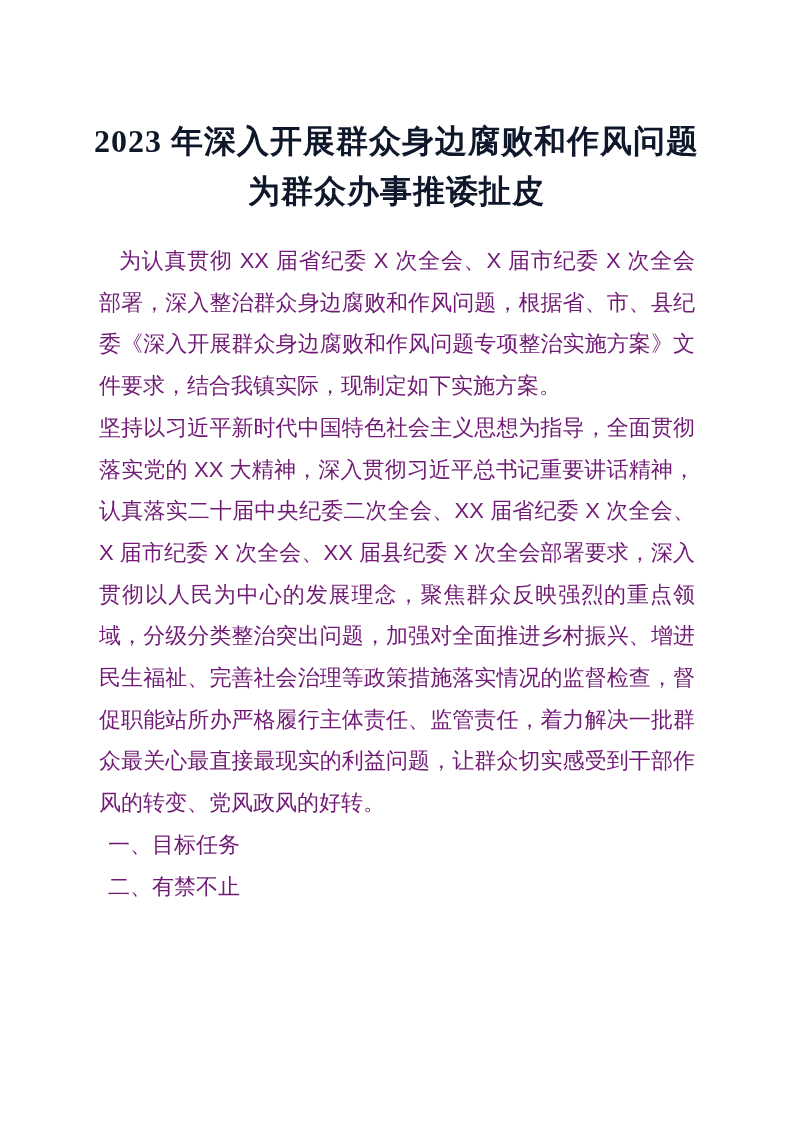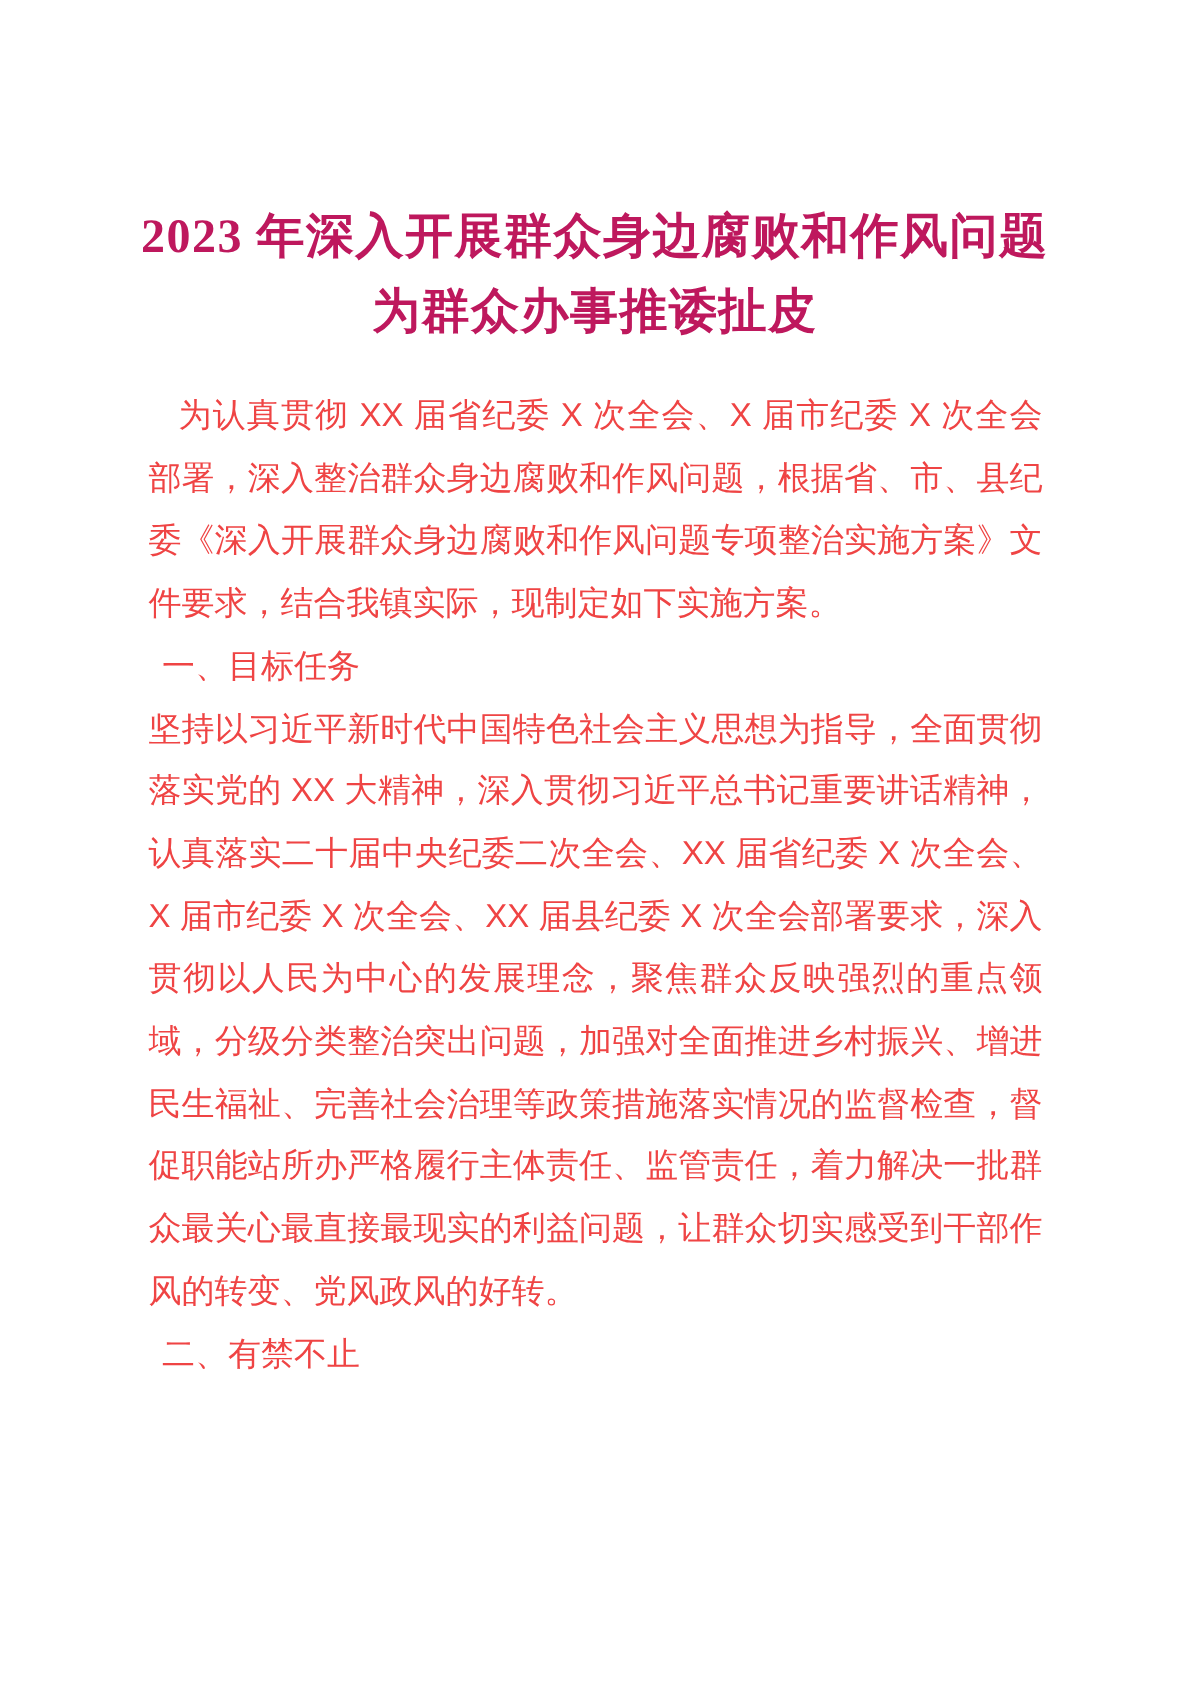--- a/index.html
+++ b/index.html
@@ -10,41 +10,41 @@
   .page {
     position: relative;
     width: 793px;
     height: 1122px;
     background: #ffffff;
     color: #000000;
     overflow: hidden;
     font-family: "Liberation Sans", sans-serif;
   }
   .doc-title {
-    margin: 16px;
+    margin: 0;
     padding-top: 116px;
     text-align: center;
     font-family: "Liberation Serif", serif;
     font-weight: bold;
     font-size: 32px;
     line-height: 50px;
     letter-spacing: 1px;
-    color: #be185d;
+    color: #0f172a;
   }
   .doc-title .title-line {
     display: block;
   }
   .doc-body {
     margin-top: 24px;
     margin-left: 99px;
     width: 596px;
     font-family: "Liberation Sans", sans-serif;
     font-size: 22px;
     line-height: 41.7px;
-    color: #ef4444;
+    color: #701a75;
   }
   .para {
     margin: 0;
     padding: 0;
     text-align: justify;
     text-justify: inter-character;
     word-break: break-all;
   }
   .para-body-indent { text-indent: 20px; }
   .para-heading     { text-indent: 9px; }
@@ -54,17 +54,17 @@
 </head>
 <body>
 
 <div class="page">
   <h1 class="doc-title">
     <span class="title-line">2023 年深入开展群众身边腐败和作风问题</span>
     <span class="title-line">为群众办事推诿扯皮</span>
   </h1>
   <div class="doc-body" id="doc-body">
       <p class="para para-body-indent">为认真贯彻 XX 届省纪委 X 次全会、X 届市纪委 X 次全会部署，深入整治群众身边腐败和作风问题，根据省、市、县纪委《深入开展群众身边腐败和作风问题专项整治实施方案》文件要求，结合我镇实际，现制定如下实施方案。</p>
+      <p class="para para-body">坚持以习近平新时代中国特色社会主义思想为指导，全面贯彻落实党的 XX 大精神，深入贯彻习近平总书记重要讲话精神，认真落实二十届中央纪委二次全会、XX 届省纪委 X 次全会、X 届市纪委 X 次全会、XX 届县纪委 X 次全会部署要求，深入贯彻以人民为中心的发展理念，聚焦群众反映强烈的重点领域，分级分类整治突出问题，加强对全面推进乡村振兴、增进民生福祉、完善社会治理等政策措施落实情况的监督检查，督促职能站所办严格履行主体责任、监管责任，着力解决一批群众最关心最直接最现实的利益问题，让群众切实感受到干部作风的转变、党风政风的好转。</p>
       <p class="para para-heading">一、目标任务</p>
-      <p class="para para-body">坚持以习近平新时代中国特色社会主义思想为指导，全面贯彻落实党的 XX 大精神，深入贯彻习近平总书记重要讲话精神，认真落实二十届中央纪委二次全会、XX 届省纪委 X 次全会、X 届市纪委 X 次全会、XX 届县纪委 X 次全会部署要求，深入贯彻以人民为中心的发展理念，聚焦群众反映强烈的重点领域，分级分类整治突出问题，加强对全面推进乡村振兴、增进民生福祉、完善社会治理等政策措施落实情况的监督检查，督促职能站所办严格履行主体责任、监管责任，着力解决一批群众最关心最直接最现实的利益问题，让群众切实感受到干部作风的转变、党风政风的好转。</p>
       <p class="para para-heading">二、有禁不止</p>
     </div>
 </div>
 
 </body></html>

